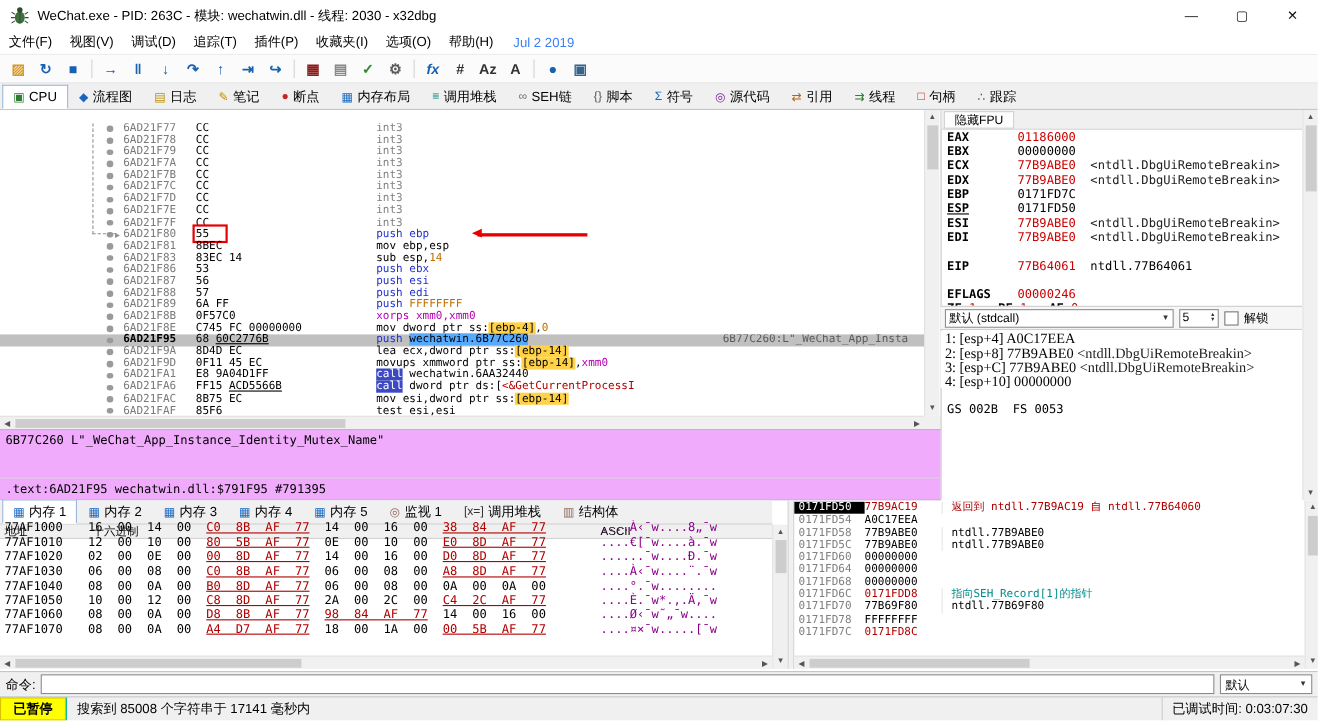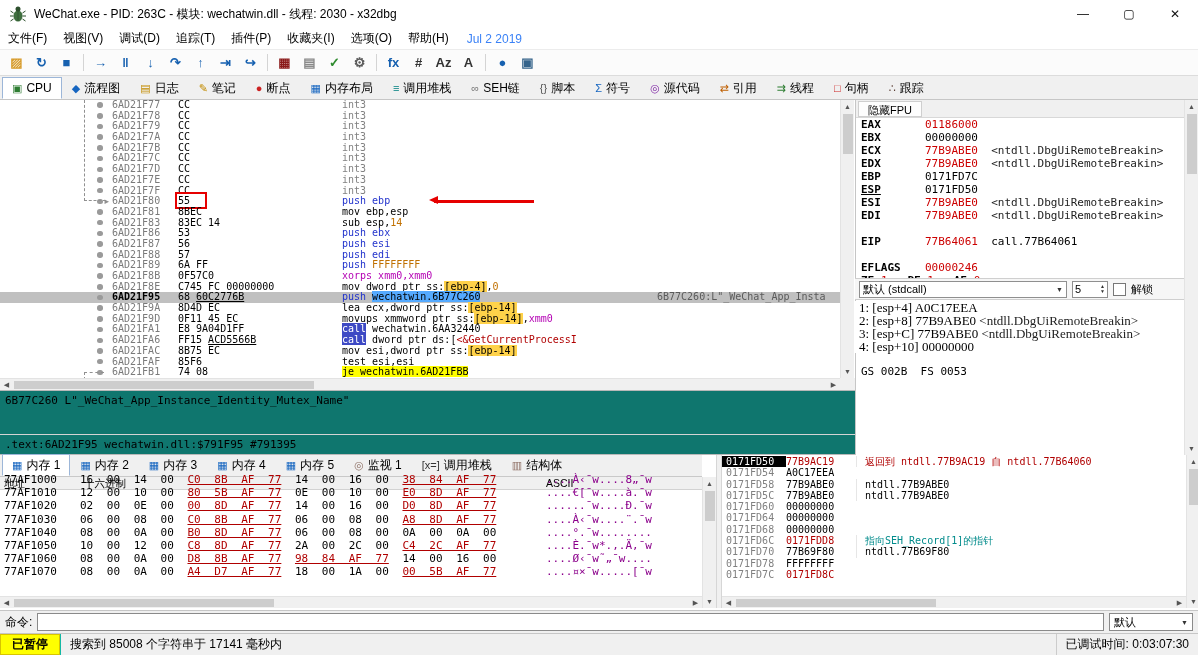--- a/index.html
+++ b/index.html
@@ -16,31 +16,31 @@
 .wb{width:46px;height:100%;display:flex;align-items:center;justify-content:center;font-size:12px;color:#111;cursor:default}
 
 
 .menubar{position:absolute;left:0;top:28px;width:1198px;height:22px;background:#fff;display:flex;align-items:center;border-bottom:1px solid #ececec}
 .mitem{padding:2px 8px;white-space:nowrap}
 .mdate{color:#3b82f6;padding:2px 10px;white-space:nowrap}
 
 
 .toolbar{position:absolute;left:0;top:50px;width:1198px;height:26px;background:#fbfbfb;border-bottom:1px solid #dcdcdc;display:flex;align-items:center;padding-left:4px}
 .tbtn{width:25px;height:22px;display:flex;align-items:center;justify-content:center;font-size:13px;font-weight:bold}
-.tbtn .it{}
+.tbtn .it{font-style:italic}
 .tsep{width:1px;height:17px;background:#d4d4d4;margin:0 4px;flex:none}
 
 
 .tabbar{position:absolute;left:0;top:76px;width:1198px;height:24px;background:#f0f0f0;border-bottom:1px solid #c6c6c6;display:flex;align-items:flex-end;padding-left:2px}
 .tab{display:flex;align-items:center;gap:4px;padding:0 9px;font-size:12px;height:22px;border:1px solid transparent;white-space:nowrap}
 .tab.active{background:#fff;border:1px solid #9cb6d8;border-bottom-color:#fff}
 .tabicon{font-size:11px}
 
 
-.disasm{position:absolute;left:0;top:100px;width:840px;height:278px;background:#fff;overflow:hidden}
+.disasm{position:absolute;left:0;top:112px;width:840px;height:278px;background:#fff;overflow:hidden}
 .drow{position:relative;height:10.7px;line-height:10.7px;font-size:10px;display:flex;white-space:pre}
 .drow.sel{background:var(--sel-bg)}
 .d-gut{width:112px;flex:none;position:relative}
 .d-dot{position:absolute;left:97px;top:2.4px;width:5.5px;height:5.5px;border-radius:50%;background:#9a9a9a}
 .d-addr{width:66px;flex:none;color:#7a7a7a}
 .drow.sel .d-addr{color:#000;font-weight:bold}
 .d-bytes{width:164px;flex:none}
 .d-instr{width:315px;flex:none}
 .d-cmt{flex:1;color:#5a5a5a;overflow:hidden}
 .tk{white-space:pre}
@@ -93,21 +93,21 @@
 .ccombo{width:208px;height:17px;background:#fff;border:1px solid #8f8f8f;display:flex;align-items:center;justify-content:space-between;padding:0 3px;font-size:11px}
 .ccombo .dd{font-size:7px;color:#333}
 .spin{width:36px;height:17px;background:#fff;border:1px solid #8f8f8f;display:flex;align-items:center;justify-content:space-between;padding:0 2px;font-size:11px}
 .spin .ud{display:flex;flex-direction:column;font-size:5px;line-height:5px;color:#333}
 .chk{width:13px;height:13px;background:#fff;border:1px solid #777;flex:none}
 .args{position:absolute;top:301px;left:855px;width:329px;background:#fff}
 .arow{height:13px;line-height:13px;font-size:13px;padding-left:4px;white-space:pre;font-family:Liberation Serif, serif}
 .asym{color:#222}
 
 
-.infobox{position:absolute;left:0;top:390px;width:855px;height:65px;background:#0f766e;border-top:1px solid #b8b8b8;border-bottom:1px solid #b8b8b8}
+.infobox{position:absolute;left:0;top:390px;width:855px;height:65px;background:#f0abfc;border-top:1px solid #b8b8b8;border-bottom:1px solid #b8b8b8}
 .info1{height:43px;padding:3px 5px;font-size:11px;font-family:"DejaVu Sans Mono",monospace}
 .info2{height:21px;border-top:1px solid #d4d4d4;padding:3px 5px;font-size:11px;font-family:"DejaVu Sans Mono",monospace}
 
 
 .bottom{position:absolute;left:0;top:455px;width:1198px;height:155px;background:#fff}
 .dumptabs{position:absolute;left:0;top:0;width:702px;height:22px;background:#f0f0f0;border-bottom:1px solid #c9c9c9;display:flex;align-items:flex-end;padding-left:2px}
 .dhead{position:absolute;left:0;top:22px;width:702px;height:13px;background:#f0f0f0;border-bottom:1px solid #d2d2d2;font-size:10.5px}
 .dhead span{position:absolute;top:0;line-height:13px}
 .dh-addr{left:4px}.dh-hex{left:84px}.dh-ascii{left:546px}
 .dumprows{position:absolute;left:0;top:18px;width:702px;height:106px;overflow:hidden}
@@ -359,21 +359,21 @@
   <div class="regbody" id="regbody">
       <div class="rrow"><span class="rname">EAX</span><span class="rval chg">01186000</span></div>
       <div class="rrow"><span class="rname">EBX</span><span class="rval">00000000</span></div>
       <div class="rrow"><span class="rname">ECX</span><span class="rval chg">77B9ABE0</span><span class="rsym">  &lt;ntdll.DbgUiRemoteBreakin&gt;</span></div>
       <div class="rrow"><span class="rname">EDX</span><span class="rval chg">77B9ABE0</span><span class="rsym">  &lt;ntdll.DbgUiRemoteBreakin&gt;</span></div>
       <div class="rrow"><span class="rname">EBP</span><span class="rval">0171FD7C</span></div>
       <div class="rrow"><span class="rname u">ESP</span><span class="rval">0171FD50</span></div>
       <div class="rrow"><span class="rname">ESI</span><span class="rval chg">77B9ABE0</span><span class="rsym">  &lt;ntdll.DbgUiRemoteBreakin&gt;</span></div>
       <div class="rrow"><span class="rname">EDI</span><span class="rval chg">77B9ABE0</span><span class="rsym">  &lt;ntdll.DbgUiRemoteBreakin&gt;</span></div>
       <div class="rrow"></div>
-      <div class="rrow"><span class="rname">EIP</span><span class="rval chg">77B64061</span><span class="rsym2">  call.77B64061</span></div>
+      <div class="rrow"><span class="rname">EIP</span><span class="rval chg">77B64061</span><span class="rsym2">  ntdll.77B64061</span></div>
       <div class="rrow"></div>
       <div class="rrow"><span class="rname">EFLAGS</span><span class="rval chg">00000246</span></div>
       <div class="rrow"><span class="fname">ZF </span><span class="fval">1</span><span>   </span><span class="fname">PF </span><span class="fval">1</span><span>   </span><span class="fname">AF </span><span class="fval">0</span><span>   </span></div>
       <div class="rrow"><span class="fname">OF </span><span class="fval">0</span><span>   </span><span class="fname">SF </span><span class="fval">0</span><span>   </span><span class="fname">DF </span><span class="fval">0</span><span>   </span></div>
       <div class="rrow"><span class="fname">CF </span><span class="fval">0</span><span>   </span><span class="fname">TF </span><span class="fval">0</span><span>   </span><span class="fname">IF </span><span class="fval">1</span><span>   </span></div>
       <div class="rrow"></div>
       <div class="rrow"><span class="errline">LastError 00000000 (ERROR_SUCCESS)</span></div>
       <div class="rrow"><span class="errline">LastStatus 00000000 (STATUS_SUCCESS)</span></div>
       <div class="rrow"></div>
       <div class="rrow"><span class="segline">GS 002B  FS 0053</span></div>

